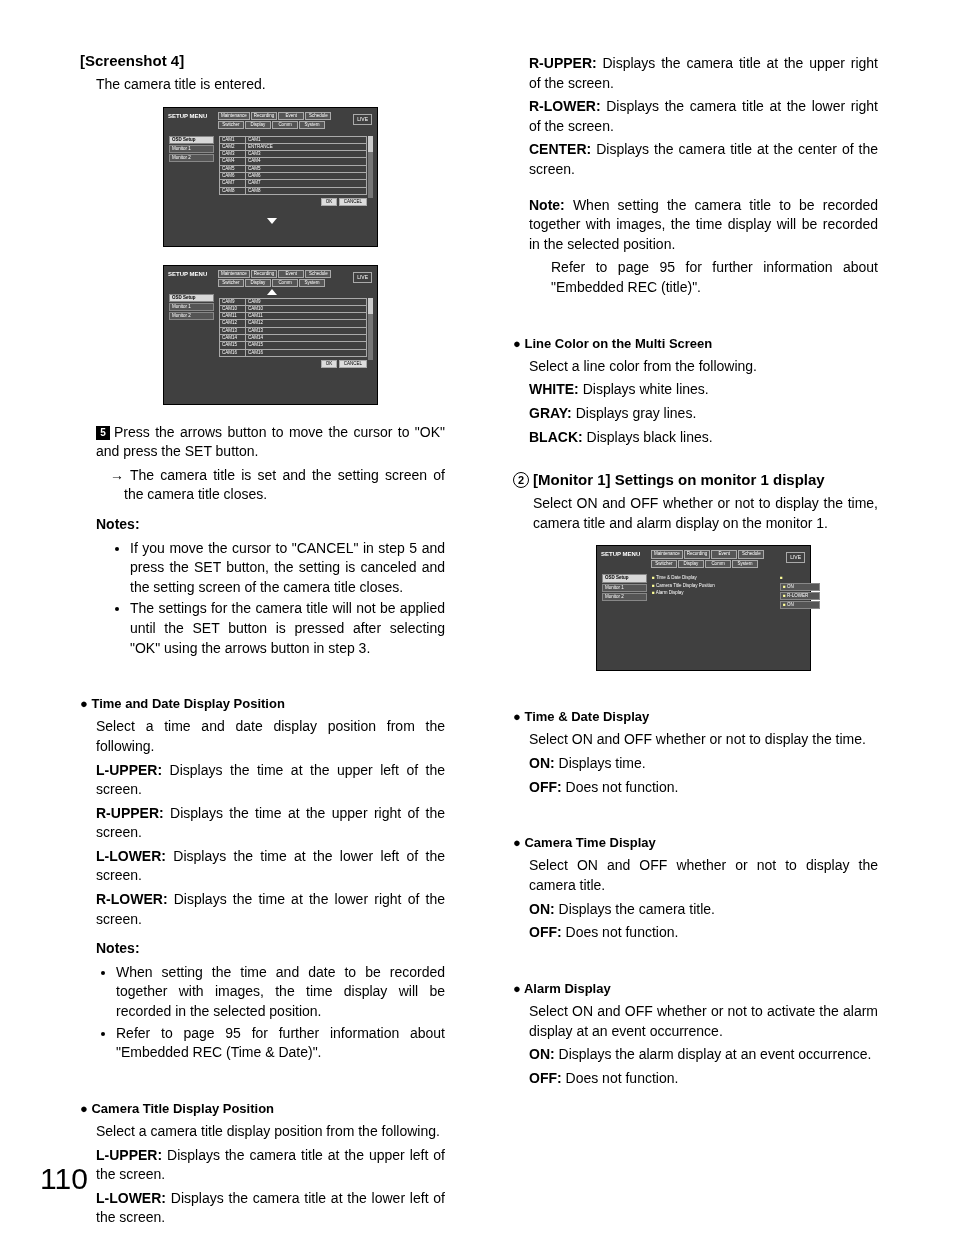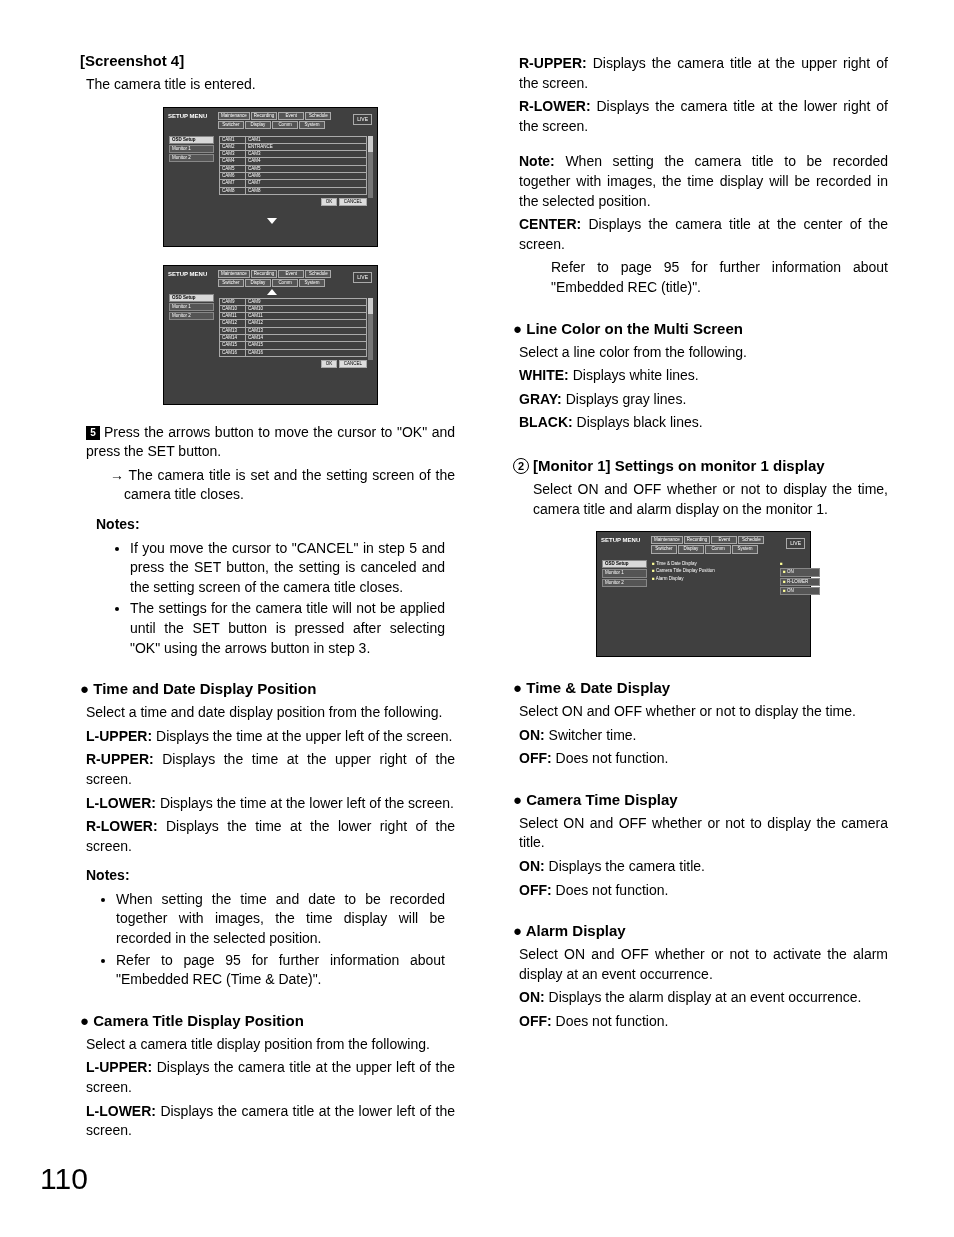--- a/index.html
+++ b/index.html
@@ -16,23 +16,23 @@
   }
   .page {
     display: flex;
     gap: 52px;
     padding: 50px 60px 20px 80px;
   }
   .col { flex: 1; }
   h2.shot {
     font-size: 15px; font-weight: bold; margin: 0 0 4px 0;
   }
-  p { margin: 4px 6px; text-align: justify; }
+  p { margin: 4px 16px; text-align: justify; }
   .bullet-h {
-    font-weight: bold; font-size: 15px; margin: 20px 0 4px 0;
+    font-weight: bold; font-size: 13px; margin: 37px 0 4px 0;
   }
   .bullet-h::before { content: "● "; }
   .num-h {
     font-weight: bold; font-size: 15px; margin: 22px 0 4px 0;
   }
   .circnum {
     display: inline-block; width: 16px; height: 16px;
     border: 1px solid #000; border-radius: 50%;
     text-align: center; font-size: 11px; line-height: 14px;
     margin-right: 4px; vertical-align: 1px;
@@ -286,23 +286,23 @@
 
     <div class="bullet-h">Camera Title Display Position</div>
     <p>Select a camera title display position from the following.</p>
     <p><span class="bold">L-UPPER:</span> <span>Displays the camera title at the upper left of the screen.</span></p>
     <p><span class="bold">L-LOWER:</span> <span>Displays the camera title at the lower left of the screen.</span></p>
   </div>
 
   <div class="col">
     <p><span class="bold">R-UPPER:</span> <span>Displays the camera title at the upper right of the screen.</span></p>
     <p><span class="bold">R-LOWER:</span> <span>Displays the camera title at the lower right of the screen.</span></p>
+    <p><span class="bold">CENTER:</span> <span>Displays the camera title at the center of the screen.</span></p>
+
     <p style="margin-top:16px"><span class="bold">Note:</span> <span>When setting the camera title to be recorded together with images, the time display will be recorded in the selected position.</span></p>
-
-    <p><span class="bold">CENTER:</span> <span>Displays the camera title at the center of the screen.</span></p>
     <p style="margin-left:38px">Refer to page 95 for further information about "Embedded REC (title)".</p>
 
     <div class="bullet-h">Line Color on the Multi Screen</div>
     <p>Select a line color from the following.</p>
     <p><span class="bold">WHITE:</span> <span>Displays white lines.</span></p>
     <p><span class="bold">GRAY:</span> <span>Displays gray lines.</span></p>
     <p><span class="bold">BLACK:</span> <span>Displays black lines.</span></p>
 
     <div class="num-h">
       <span class="circnum">2</span><span>[Monitor 1] Settings on monitor 1 display</span>
@@ -338,21 +338,21 @@
             <div>ON</div>
             <div>R-LOWER</div>
             <div>ON</div>
           </div>
         </div>
       </div>
     </div>
 
     <div class="bullet-h">Time &amp; Date Display</div>
     <p>Select ON and OFF whether or not to display the time.</p>
-    <p><span class="bold">ON:</span> <span>Switcher time.</span></p>
+    <p><span class="bold">ON:</span> <span>Displays time.</span></p>
     <p><span class="bold">OFF:</span> <span>Does not function.</span></p>
 
     <div class="bullet-h">Camera Time Display</div>
     <p>Select ON and OFF whether or not to display the camera title.</p>
     <p><span class="bold">ON:</span> <span>Displays the camera title.</span></p>
     <p><span class="bold">OFF:</span> <span>Does not function.</span></p>
 
     <div class="bullet-h">Alarm Display</div>
     <p>Select ON and OFF whether or not to activate the alarm display at an event occurrence.</p>
     <p><span class="bold">ON:</span> <span>Displays the alarm display at an event occurrence.</span></p>

